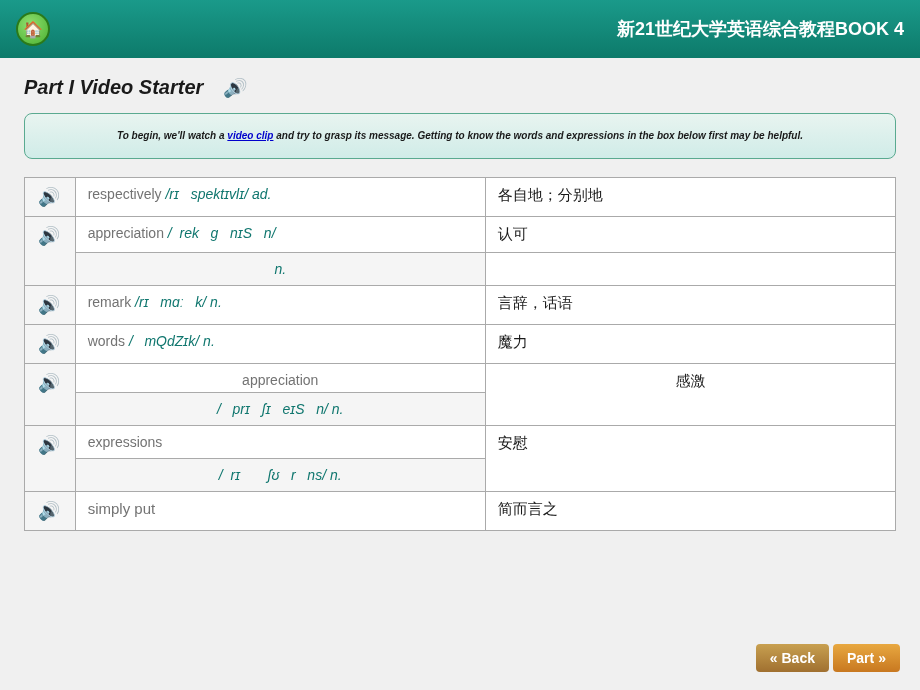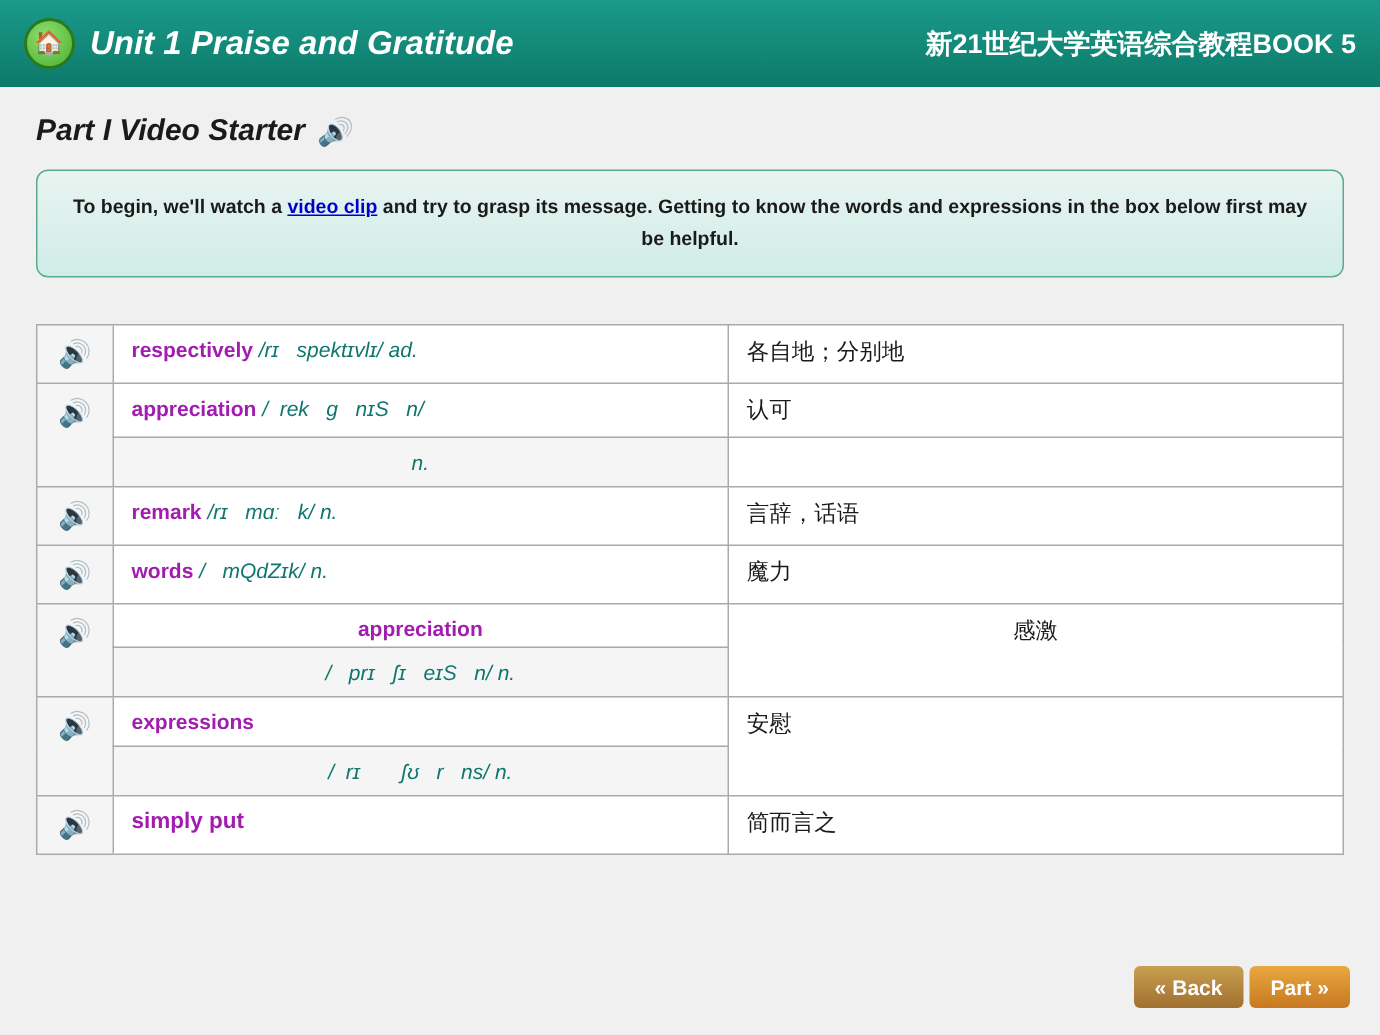--- a/index.html
+++ b/index.html
@@ -58,39 +58,40 @@
 
     
     .part-title {
       font-size: 20px;
       font-weight: bold;
       font-style: italic;
       color: #1a1a1a;
       margin-bottom: 14px;
       display: flex;
       align-items: center;
-      gap: 8px;
+      gap: 20px;
     }
     .speaker-icon {
       font-size: 18px;
       color: #d4881a;
     }
 
     
     .info-box {
       background: linear-gradient(to bottom, #e8f4f0, #d0ece8);
       border: 1.5px solid #5aaa90;
       border-radius: 8px;
       padding: 14px 20px;
-      margin-bottom: 31px;
-      color: #1a1a1a;
-      font-size: 13px;
+      margin-bottom: 18px;
+      color: #1a1a1a;
+      font-size: 10px;
       font-weight: bold;
       line-height: 1.6;
       text-align: center;
+      font-style: italic;
     }
     .info-box a {
       color: #0000cc;
       text-decoration: underline;
     }
 
     
     .vocab-table {
       width: 100%;
       border-collapse: collapse;
@@ -117,22 +118,22 @@
       font-size: 15px;
       margin-left: 35px;
     }
 
     .speaker-cell {
       color: #d4881a;
       font-size: 18px;
     }
 
     .word-en {
-      font-weight: bold;
-      color: #a21caf;
+      font-weight: normal;
+      color: #737373;
     }
     .word-phonetic {
       font-style: italic;
       color: #0f766e;
       font-weight: normal;
     }
 
     .word-cn {
       font-size: 15px;
       color: #1a1a1a;
@@ -181,23 +182,22 @@
     }
   </style>
 </head>
 <body>
 
 <div class="header">
   <div class="header-left">
     <div class="home-btn">
       <span>🏠</span>
     </div>
-    <span class="header-title">Unit 1 Praise and Gratitude</span>
   </div>
-  <span class="header-subtitle">新21世纪大学英语综合教程BOOK 5</span>
+  <span class="header-subtitle">新21世纪大学英语综合教程BOOK 4</span>
 </div>
 
 <div class="main">
 
   <div class="part-title">
     <span>Part I  Video Starter</span>
     <span class="speaker-icon">🔊</span>
   </div>
 
   <div class="info-box">

